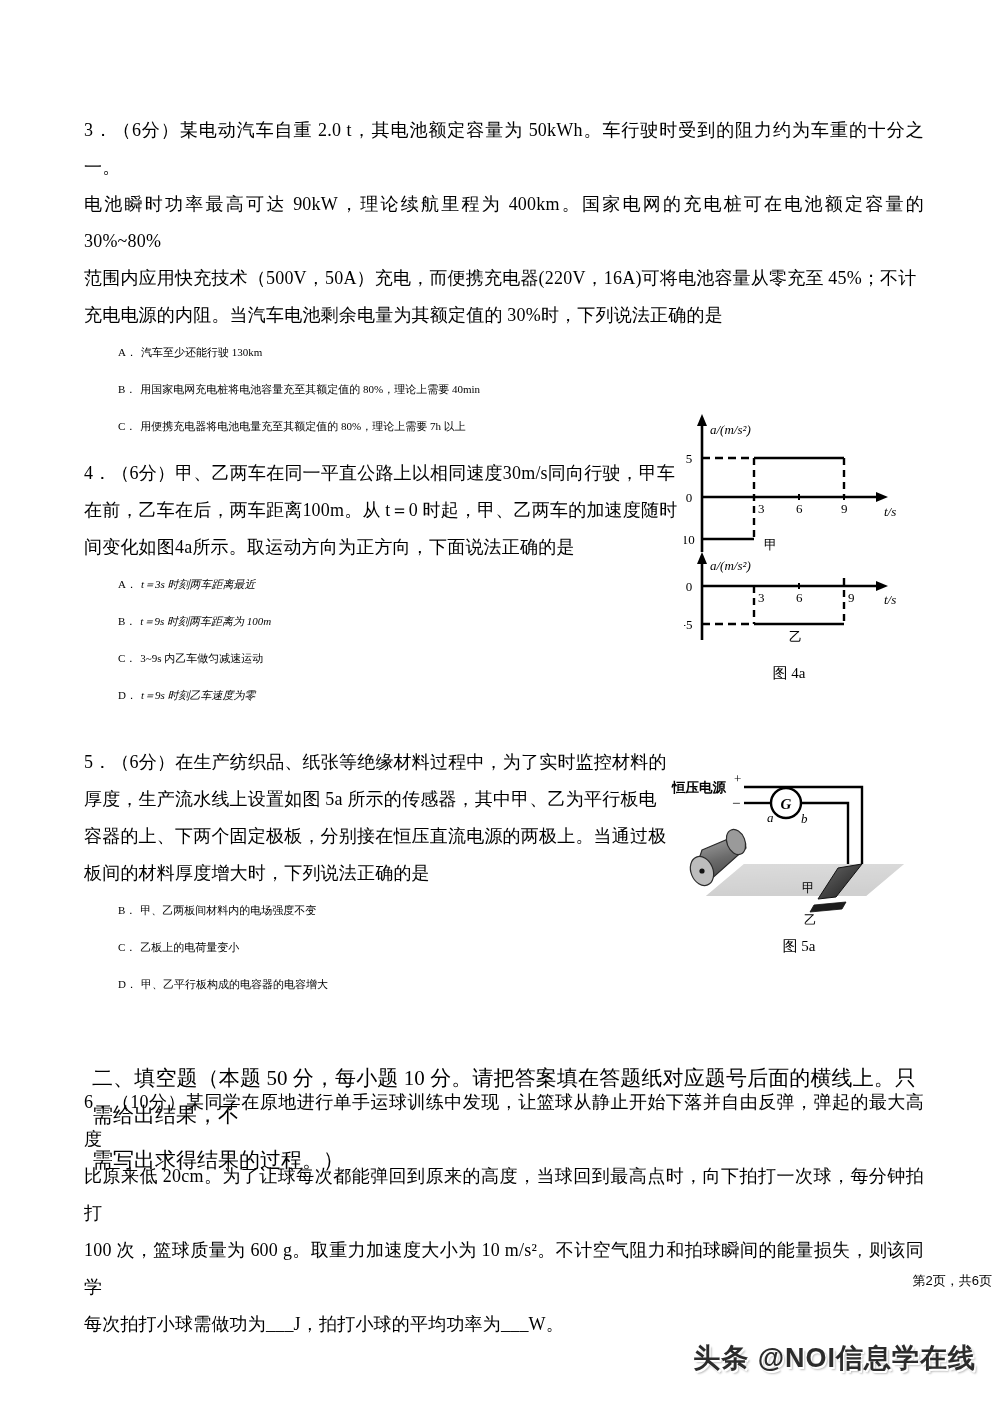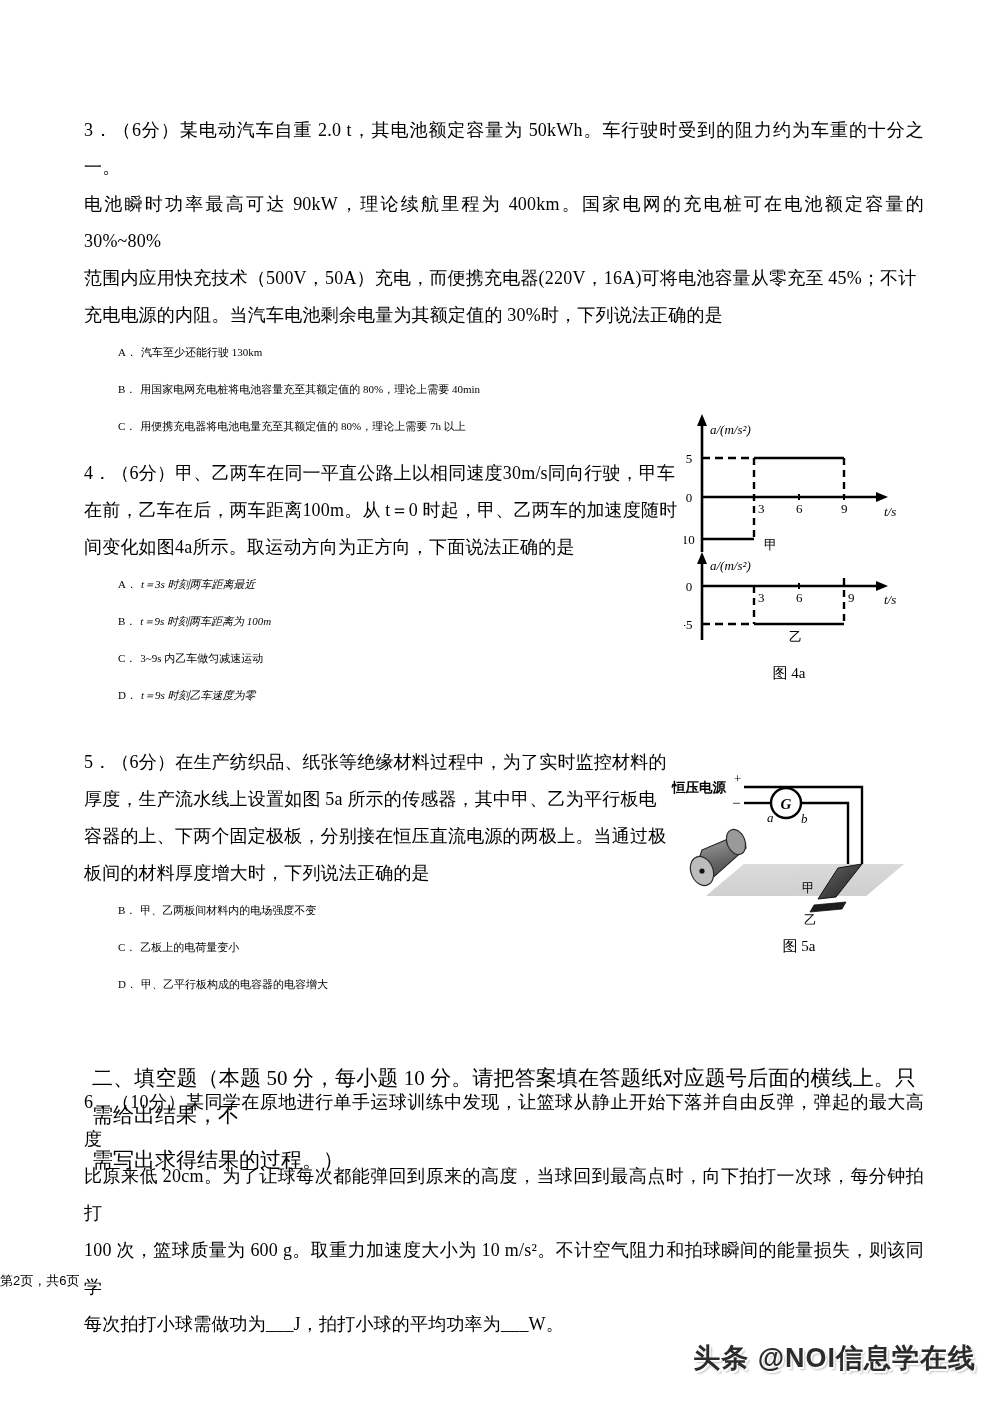--- a/index.html
+++ b/index.html
@@ -73,21 +73,21 @@
 
   
   #q6 { position: absolute; left: 0; top: 972px; width: 840px; }
 
   
   .footer {
     position: absolute;
     left: 0;
     top: 1272px;
     width: 992px;
-    text-align: left;
+    text-align: right;
     font-size: 13px;
     font-family: "Liberation Sans", sans-serif;
     color: #000;
   }
 
   
   .watermark {
     position: absolute;
     right: 16px;
     top: 1340px;

